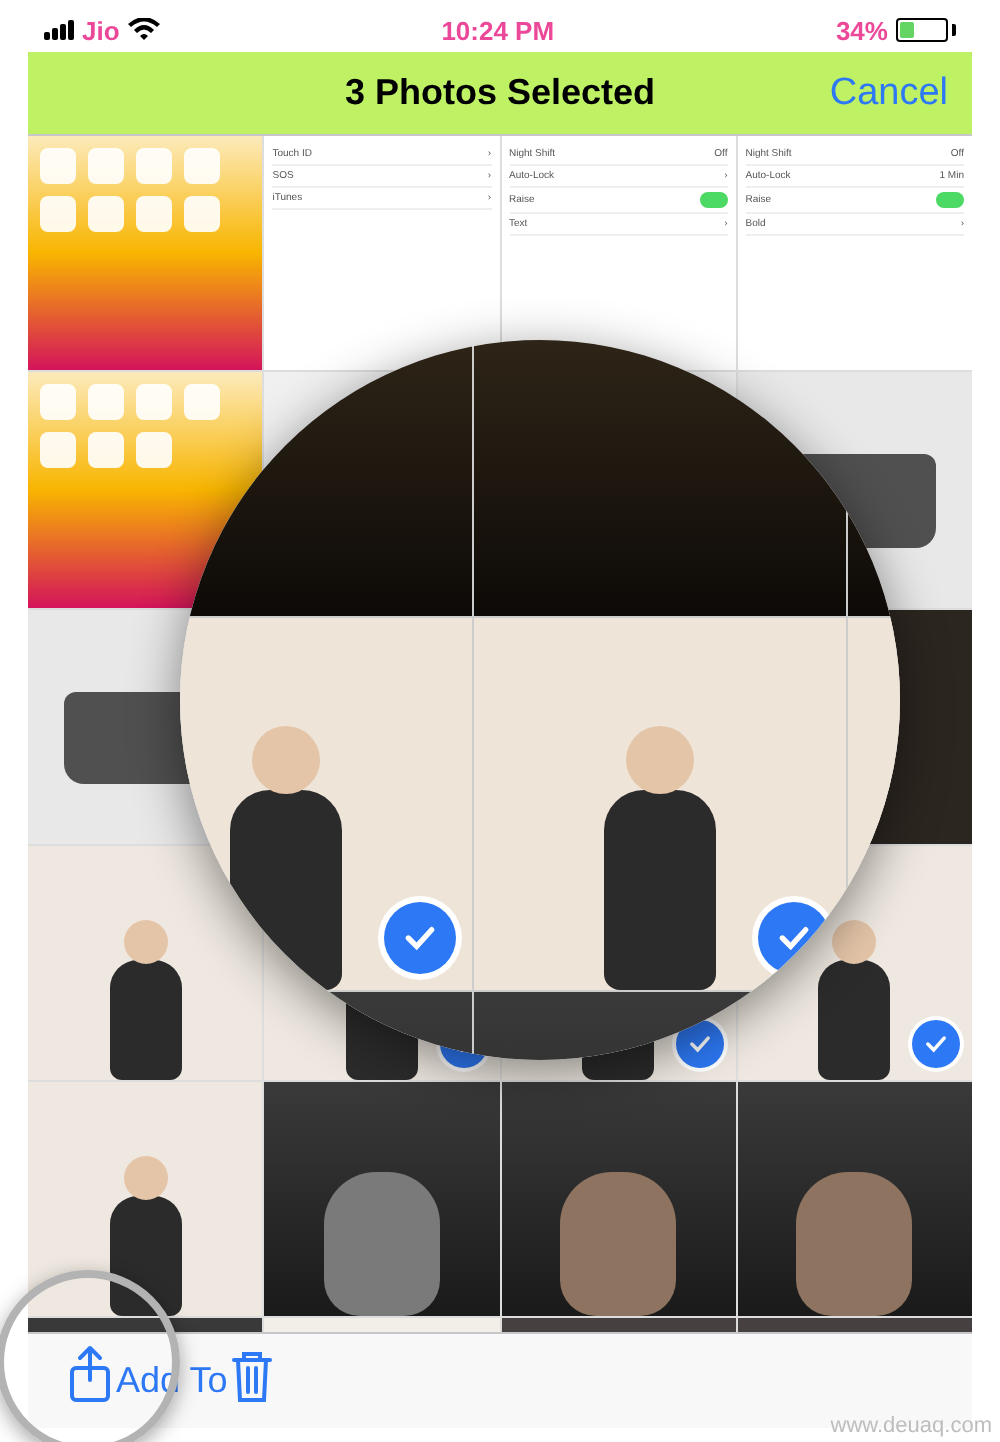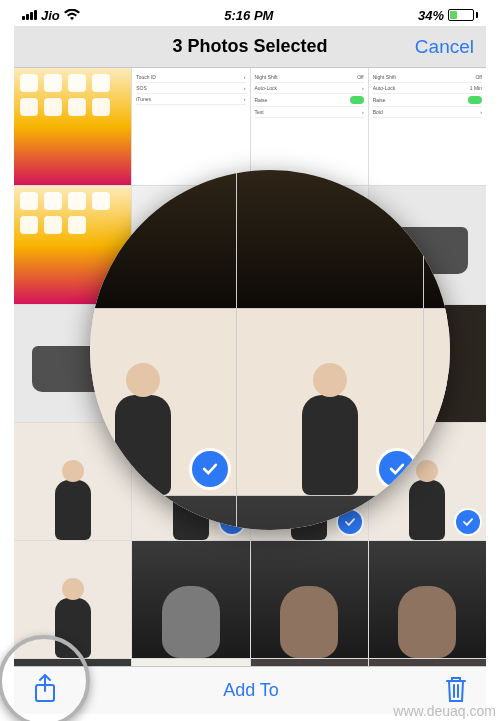--- a/index.html
+++ b/index.html
@@ -22,39 +22,38 @@
   }
   
   .status {
     height: 22px;
     display: flex;
     align-items: center;
     justify-content: space-between;
     padding: 0 8px;
     font-size: 13px;
     font-weight: 600;
-    color: #000000;
-    font-style: italic;
+    color: #ec4899;
   }
   .status .left, .status .right { display: flex; align-items: center; gap: 4px; }
   .sig-bars { display: flex; gap: 1px; align-items: flex-end; }
   .sig-bars span { width: 3px; background: #000; border-radius: 1px; }
   .sig-bars span:nth-child(1){height:4px;}
   .sig-bars span:nth-child(2){height:6px;}
   .sig-bars span:nth-child(3){height:8px;}
   .sig-bars span:nth-child(4){height:10px;}
   .batt { display:flex; align-items:center; gap:2px; }
   .batt-body { width:26px; height:12px; border:1px solid #000; border-radius:2px; position:relative; }
   .batt-fill { position:absolute; left:1px; top:1px; bottom:1px; width:30%; background:#64d463; border-radius:1px; }
   .batt-tip { width:2px; height:6px; background:#000; border-radius:0 1px 1px 0; }
 
   
   .navbar {
     height: 42px;
-    background: #e5e5e5;
+    background: #bef264;
     border-bottom: 1px solid #c7c7cb;
     display: flex;
     align-items: center;
     justify-content: center;
     position: relative;
   }
   .navbar .title { font-size: 18px; font-weight: 600; color:#000; }
   .navbar .cancel {
     position: absolute; right: 12px; top: 0; bottom: 0;
     display: flex; align-items: center;
@@ -104,21 +103,21 @@
     width: 24px; height: 24px; border-radius: 50%;
     background: #2d78f4; display: flex; align-items:center; justify-content:center;
     box-shadow: 0 0 0 2px #fff;
   }
   .check svg{ width:14px; height:14px; }
 
   
   .toolbar {
     position: absolute; left:0; right:0; bottom:0;
     height: 48px; background:#f8f8f9; border-top:1px solid #c7c7cb;
-    display:flex; align-items:center; justify-content:space-between; padding:0 18px;
+    display:flex; align-items:center; padding:0 18px;
   }
   .toolbar .addto { font-size:18px; color:#2d78f4; }
 
   
   .mag {
     position:absolute;
     left: 90px; top: 170px;
     width: 360px; height: 360px;
     border-radius: 50%;
     overflow: hidden;
@@ -151,42 +150,42 @@
     border-radius: 50%;
     border: 4px solid #b3b3b3;
     background: rgba(248,248,249,.0);
     box-shadow: 0 3px 10px rgba(0,0,0,.35);
     pointer-events: none;
   }
 
   
   .wm {
     position:absolute; right:4px; bottom:2px;
-    font-size:14px; color:#bdbdbd;
+    font-size:11px; color:#bdbdbd;
   }
 </style>
 </head>
 <body>
 
 <div class="phone">
 
   <div class="status">
     <div class="left">
       <div class="sig-bars">
           <span></span>
           <span></span>
           <span></span>
           <span></span>
         </div>
       <span>Jio</span>
       <svg width="16" height="12" viewBox="0 0 16 12">
           <path d="M8 11 L6 9 Q8 7 10 9 Z M3 6 Q8 1 13 6 L11.5 7.5 Q8 4 4.5 7.5 Z M0 3 Q8 -4 16 3 L14.5 4.5 Q8 -1 1.5 4.5 Z" fill="#000"></path>
         </svg>
     </div>
-    <div>5:16 PM</div>
+    <div>10:24 PM</div>
     <div class="right">
       <span>34%</span>
       <div class="batt">
         <div class="batt-body">
             <div class="batt-fill"></div>
           </div>
         <div class="batt-tip"></div>
       </div>
     </div>
   </div>

